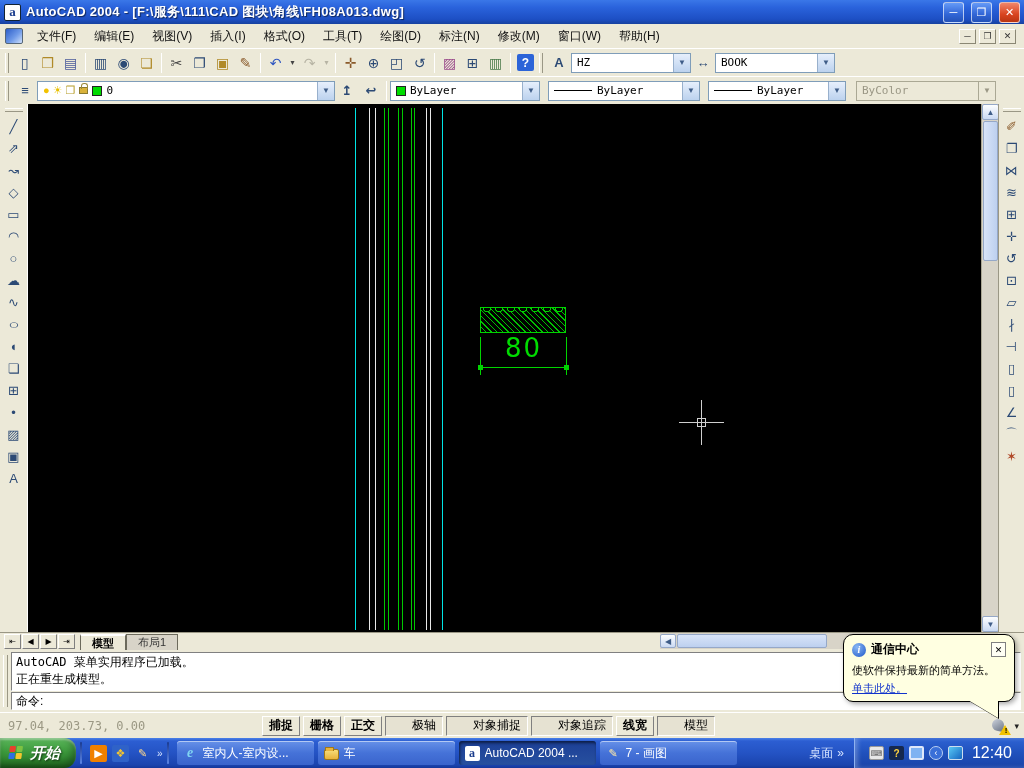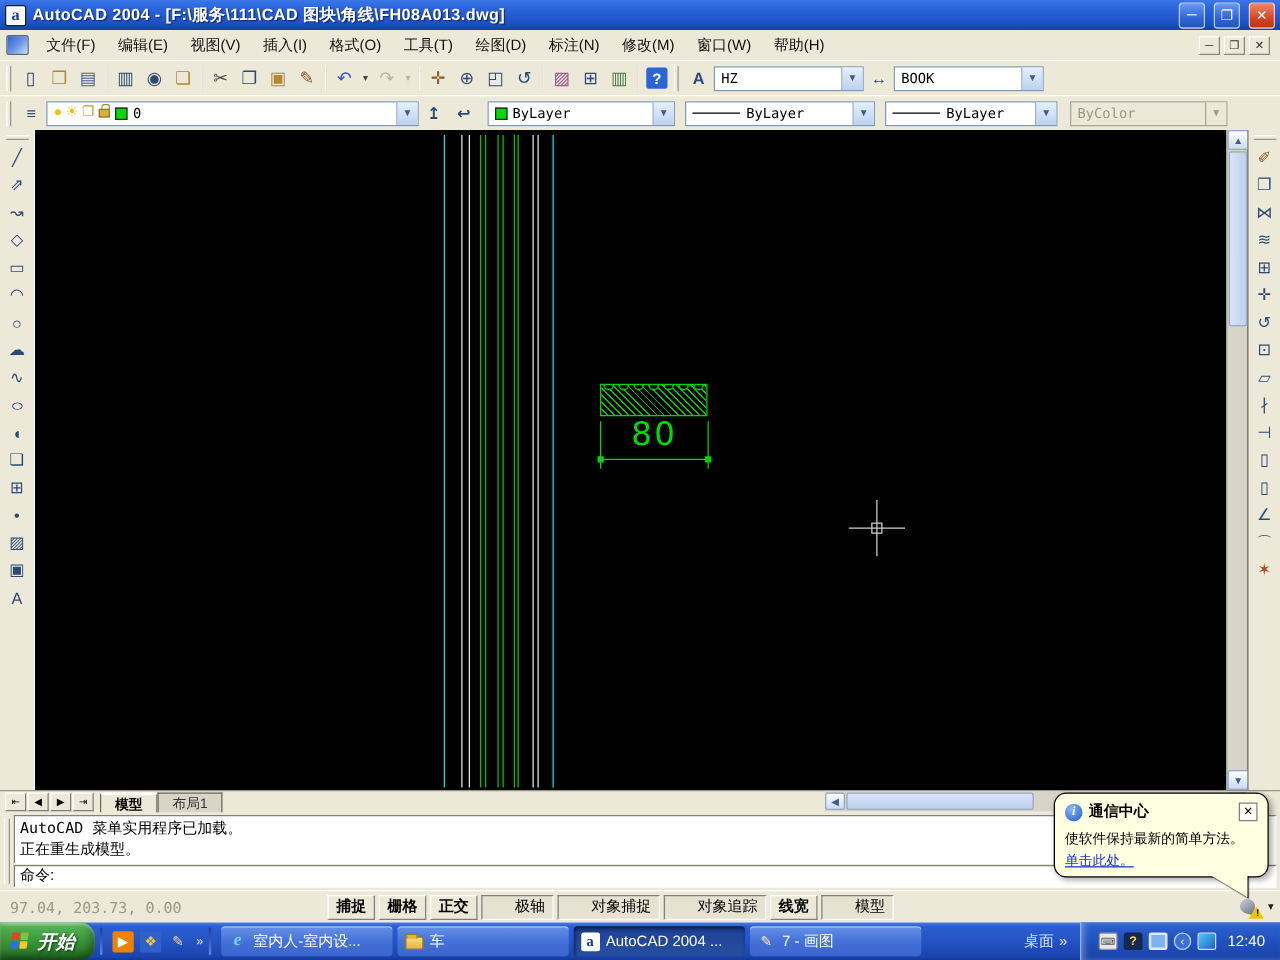--- a/index.html
+++ b/index.html
@@ -95,21 +95,21 @@
   .hthumb{width:150px;height:14px;margin-left:1px;border:1px solid #95a8c8;border-radius:2px;background:linear-gradient(180deg,#d8e4f8,#bdd0ef);}
   .hscroll .right{margin-left:auto;}
 
   
   .cmd{position:absolute;left:0;top:650px;width:1024px;height:62px;background:#ece9d8;}
   .cmdgrip{position:absolute;left:3px;top:5px;bottom:5px;width:5px;border-left:1px solid #fff;border-right:1px solid #9a9785;}
   .cmdbox{position:absolute;left:11px;right:3px;top:2px;height:39px;background:#fff;border:1px solid;border-color:#808080 #fff #fff #808080;
     padding:1px 4px;font-size:12px;line-height:17px;overflow:hidden;}
   .cmdline{white-space:nowrap;font-family:"DejaVu Sans Mono","Liberation Mono",monospace;}
   .cmdin{position:absolute;left:11px;right:3px;top:42px;height:18px;background:#fff;border:1px solid;border-color:#808080 #fff #fff #808080;
-    font-size:12px;padding:0 4px;display:flex;align-items:flex-end;font-family:"DejaVu Sans Mono","Liberation Mono",monospace;}
+    font-size:12px;padding:0 4px;display:flex;align-items:center;font-family:"DejaVu Sans Mono","Liberation Mono",monospace;}
 
   
   .status{position:absolute;left:0;top:712px;width:1024px;height:26px;background:#ece9d8;border-top:1px solid #fff;
     display:flex;align-items:center;padding:0 5px;gap:3px;}
   .coords{width:212px;font-size:12px;color:#9b9884;padding-left:3px;font-family:"DejaVu Sans Mono","Liberation Mono",monospace;}
   #status-toggles{display:flex;gap:3px;margin-left:42px;}
   .sbt{height:20px;padding:2px 6px;font-size:12px;background:#ece9d8;border:1px solid;display:flex;align-items:center;white-space:nowrap;}
   .sbt.off{border-color:#fff #808080 #808080 #fff;font-weight:bold;}
   .sbt.on{border-color:#808080 #fff #fff #808080;background:#e6e2d2;padding-left:26px;}
   .traywrap{margin-left:auto;display:flex;align-items:center;gap:3px;}
@@ -159,21 +159,21 @@
   .tlabel{overflow:hidden;white-space:nowrap;}
   .deskbar{display:flex;align-items:center;gap:4px;color:#d7e4ff;font-size:12px;padding:0 10px;margin-left:auto;}
   .tray{height:30px;display:flex;align-items:center;gap:5px;padding:0 12px 0 14px;flex:none;
     background:linear-gradient(180deg,#2e63d4 0%,#2051bc 50%,#1a43a8 100%);border-left:1px solid #8fb2f0;box-shadow:inset 3px 0 4px rgba(255,255,255,.25);}
   .trayicon{width:15px;height:14px;display:flex;align-items:center;justify-content:center;font-size:10px;flex:none;border-radius:2px;}
   .ti-kbd{background:#e8e8e8;color:#555;font-size:8px;border:1px solid #999;}
   .ti-help{background:#15284f;color:#ffd23e;font-weight:bold;}
   .ti-disp{border:2px solid #dfe8fa;background:#7fb2f2;}
   .ti-chev{color:#fff;background:#3a6fd8;border:1px solid #bcd0f2;border-radius:50%;width:14px;height:14px;font-size:9px;}
   .ti-net{background:linear-gradient(135deg,#58c8f5 0%,#1565c0 100%);border:1px solid #cde;}
-  .time{color:#fff;font-size:12px;margin-left:4px;}
+  .time{color:#fff;font-size:16px;margin-left:4px;}
 </style>
 </head>
 <body>
 
 <div class="titlebar">
   <span class="app-icon">a</span>
   <span class="title">AutoCAD 2004 - [F:\服务\111\CAD 图块\角线\FH08A013.dwg]</span>
   <span class="winbtn">─</span>
   <span class="winbtn">❐</span>
   <span class="winbtn close">✕</span>
@@ -313,21 +313,21 @@
   <span class="combo" style="width:152px;margin-left:8px;">
     <span class="linesample"></span>
     <span class="val">ByLayer</span>
     <span class="arrow">▼</span>
   </span>
   <span class="combo" style="width:138px;margin-left:8px;">
     <span class="linesample"></span>
     <span class="val">ByLayer</span>
     <span class="arrow">▼</span>
   </span>
-  <span class="combo disabled" style="width:126px;margin-left:10px;">
+  <span class="combo disabled" style="width:140px;margin-left:10px;">
     <span class="val">ByColor</span>
     <span class="arrow">▼</span>
   </span>
 </div>
 
 <div class="side" id="draw-toolbar">
   <span class="vgrip"></span>
   <span id="draw-buttons" style="display:flex;flex-direction:column;align-items:center;">
       <span class="tbtn">
         <span class="glyph">╱</span>

